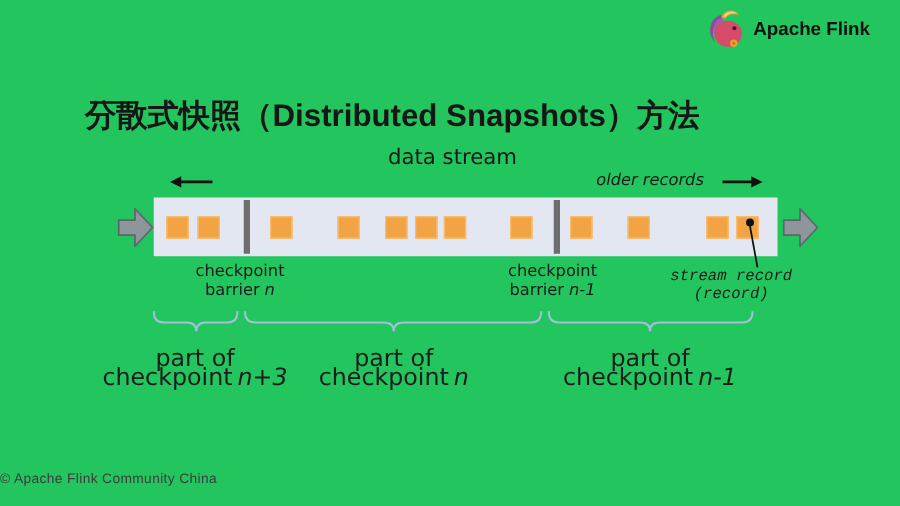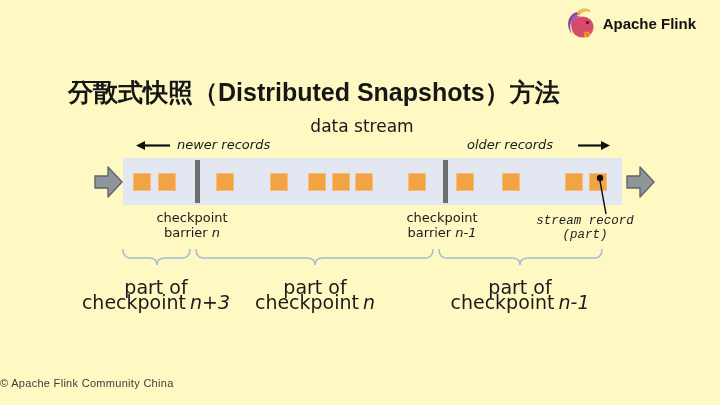--- a/index.html
+++ b/index.html
@@ -1,32 +1,32 @@
 <!DOCTYPE html>
 <html><head>
 <meta charset="utf-8">
 <style>
   html,body{margin:0;padding:0;background:#fff;}
-  .slide{position:relative;width:720px;height:405px;background:#fef9c3;overflow:hidden;
+  .slide{position:relative;width:720px;height:405px;background:#22c55e;overflow:hidden;
          font-family:"DejaVu Sans","Liberation Sans",sans-serif;color:#1c1c1c;}
 
   
   .logo{position:absolute;top:5px;right:24px;display:flex;align-items:center;gap:7px;}
   .logo .brand{font-family:"Liberation Sans",sans-serif;font-weight:bold;font-size:15px;color:#111;}
 
   
   .title{position:absolute;left:68px;top:42px;font-family:"Liberation Sans",sans-serif;
          font-weight:bold;font-size:25px;color:#161616;letter-spacing:0px;white-space:nowrap;margin-top:34px;}
   .title-rule{position:absolute;left:72px;top:81px;width:37px;height:2px;background:#161616;}
 
   
   .ds-label{position:absolute;top:116px;left:362px;transform:translateX(-50%);
             font-size:17px;color:#191919;white-space:nowrap;}
   .dir-label{position:absolute;top:137px;font-size:13px;font-style:italic;color:#191919;white-space:nowrap;}
-  .newer{left:177px;} .older{left:467px;}
+  .newer{left:177px;} .older{left:477px;}
 
   .band{position:absolute;left:123px;top:158px;width:499px;height:47px;background:#e2e7f1;}
   .record{position:absolute;top:15px;width:18px;height:18px;background:#f2a444;
           box-shadow:inset 0 0 0 1px #f6bd75;}
   .barrier{position:absolute;top:2px;width:5px;height:43px;background:#6e6e6e;}
 
   .cklabel{position:absolute;top:210px;transform:translateX(-50%);text-align:center;
            font-size:13px;line-height:15px;color:#1c1c1c;white-space:nowrap;}
   .ck-n{left:192px;} .ck-n1{left:442px;}
   .srlabel{position:absolute;top:214px;left:585px;transform:translateX(-50%);text-align:center;
@@ -59,21 +59,20 @@
       <circle cx="23" cy="29.5" r="3" fill="#f09c2e"></circle>
       <circle cx="23" cy="29.5" r="1.2" fill="#c97a14"></circle>
     </svg>
     <span class="brand">Apache Flink</span>
   </div>
 
   <div class="title">分散式快照（Distributed Snapshots）方法</div>
   <div class="title-rule"></div>
 
   <div class="ds-label">data stream</div>
-  <div class="dir-label newer">newer records</div>
   <div class="dir-label older">older records</div>
 
   <div class="band" style="background: rgb(226, 231, 241);">
       <div class="record" style="left: 10px; height: 18px; width: 18px; background: rgb(242, 164, 68); box-shadow: rgb(246, 189, 117) 0px 0px 0px 1px inset;"></div>
       <div class="record" style="left: 35px; height: 18px; width: 18px; background: rgb(242, 164, 68); box-shadow: rgb(246, 189, 117) 0px 0px 0px 1px inset;"></div>
       <div class="record" style="left: 93px; height: 18px; width: 18px; background: rgb(242, 164, 68); box-shadow: rgb(246, 189, 117) 0px 0px 0px 1px inset;"></div>
       <div class="record" style="left: 147px; height: 18px; width: 18px; background: rgb(242, 164, 68); box-shadow: rgb(246, 189, 117) 0px 0px 0px 1px inset;"></div>
       <div class="record" style="left: 185px; height: 18px; width: 18px; background: rgb(242, 164, 68); box-shadow: rgb(246, 189, 117) 0px 0px 0px 1px inset;"></div>
       <div class="record" style="left: 209px; height: 18px; width: 18px; background: rgb(242, 164, 68); box-shadow: rgb(246, 189, 117) 0px 0px 0px 1px inset;"></div>
       <div class="record" style="left: 232px; height: 18px; width: 18px; background: rgb(242, 164, 68); box-shadow: rgb(246, 189, 117) 0px 0px 0px 1px inset;"></div>
@@ -90,21 +89,21 @@
     <div>checkpoint</div>
     <div><span class="vprefix">barrier</span><span class="ivar">n</span></div>
   </div>
   <div class="cklabel ck-n1">
     <div>checkpoint</div>
     <div><span class="vprefix">barrier</span><span class="ivar">n-1</span></div>
   </div>
 
   <div class="srlabel">
     <div>stream record</div>
-    <div>(part)</div>
+    <div>(record)</div>
   </div>
 
   <div class="partlabel p1">
     <div>part of</div>
     <div><span class="vprefix">checkpoint</span><span class="ivar">n+3</span></div>
   </div>
   <div class="partlabel p2">
     <div>part of</div>
     <div><span class="vprefix">checkpoint</span><span class="ivar">n</span></div>
   </div>

